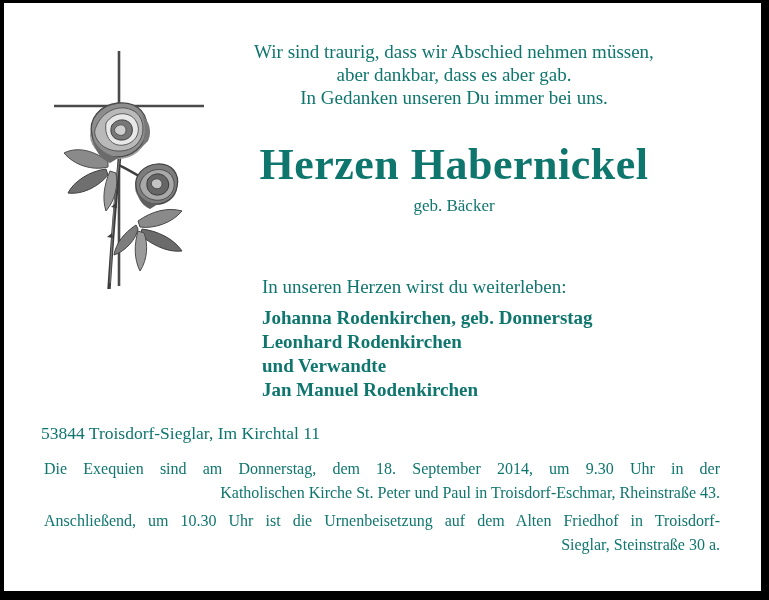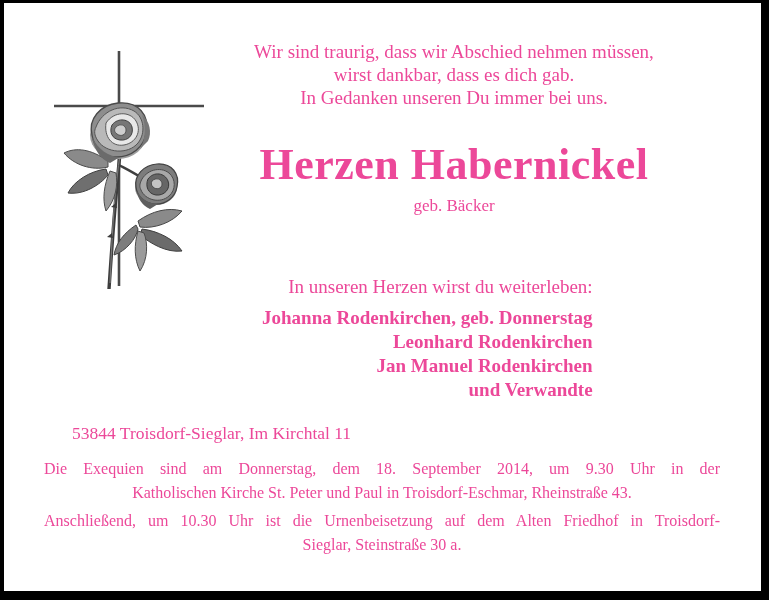--- a/index.html
+++ b/index.html
@@ -9,38 +9,38 @@
     box-sizing:border-box;
     background:#ffffff;
     border-style:solid;
     border-color:#000000;
     border-top-width:3px;
     border-left-width:4px;
     border-right-width:8px;
     border-bottom-width:9px;
     overflow:hidden;
     font-family:"Liberation Serif","DejaVu Serif",serif;
-    color:#ec4899;
+    color:#0f766e;
   }
   .abs{position:absolute;}
   .centercol{left:150px;width:600px;text-align:center;}
   .epigraph{top:37px;font-size:19px;line-height:23px;}
   .deceased-name{top:138px;font-size:44px;font-weight:bold;letter-spacing:0.5px;line-height:48px;}
   .maiden{top:193px;font-size:17px;line-height:20px;text-align:center;}
   .dates{top:218px;font-size:19px;line-height:23px;}
   .dates .birth{margin-right:55px;}
-  .herzen{left:258px;top:272px;text-align:right;font-size:19px;}
+  .herzen{left:258px;top:272px;text-align:left;font-size:19px;}
   .herzen-intro{line-height:23px;margin-bottom:8px;}
   .mourner{font-weight:bold;line-height:24px;}
-  .address{left:68px;top:419px;font-size:17.5px;line-height:22px;}
+  .address{left:37px;top:419px;font-size:17.5px;line-height:22px;}
   .para{left:40px;width:676px;font-size:16px;line-height:23.5px;}
   .para1{top:454px;}
   .para2{top:506px;}
   .jline{display:block;text-align:justify;text-align-last:justify;}
-  .lline{display:block;text-align:center;}
+  .lline{display:block;text-align:right;}
   .illustration{left:42px;top:40px;}
 </style>
 </head>
 <body>
 
 <div class="page">
 
   <svg class="abs illustration" width="165" height="252" viewBox="0 0 165 252" aria-hidden="true">
 
     <line x1="73" y1="8" x2="73" y2="243" stroke="#4a4a4a" stroke-width="2.6"></line>
@@ -79,35 +79,35 @@
       <path d="M90,144 C88,132 98,122 111,121 C126,120 134,131 131,144 C129,155 119,162 108,161 C98,160 91,153 90,144 Z" fill="#7c7c7c" stroke="#424242" stroke-width="1.2"></path>
       <path d="M95,138 C100,127 114,123 123,130 C130,136 130,147 123,153 C114,161 99,157 95,147 C93,143 94,141 95,138 Z" fill="#a8a8a8" stroke="#4c4c4c" stroke-width="1"></path>
       <path d="M102,136 C108,128 119,130 122,138 C125,146 118,153 110,152 C102,151 99,143 102,136 Z" fill="#666" stroke="#383838" stroke-width="1"></path>
       <path d="M106,138 C110,134 116,136 116,141 C116,146 110,147 107,144 C105,142 105,140 106,138 Z" fill="#c4c4c4" stroke="#3f3f3f" stroke-width="0.8"></path>
       <path d="M91,148 C95,156 103,161 112,161 L104,166 C96,162 92,156 91,148 Z" fill="#5f5f5f"></path>
     </g>
   </svg>
 
   <div class="abs centercol epigraph">
     <div>Wir sind traurig, dass wir Abschied nehmen müssen,</div>
-    <div>wirst dankbar, dass es dich gab.</div>
+    <div>aber dankbar, dass es aber gab.</div>
     <div>In Gedanken unseren Du immer bei uns.</div>
   </div>
 
   <div class="abs centercol deceased-name">Herzen Habernickel</div>
 
   <div class="abs centercol maiden">geb. Bäcker</div>
 
 
   <div class="abs herzen">
     <div class="herzen-intro">In unseren Herzen wirst du weiterleben:</div>
     <div class="mourner">Johanna Rodenkirchen, geb. Donnerstag</div>
     <div class="mourner">Leonhard Rodenkirchen</div>
+    <div class="mourner">und Verwandte</div>
     <div class="mourner">Jan Manuel Rodenkirchen</div>
-    <div class="mourner">und Verwandte</div>
   </div>
 
   <div class="abs address">53844 Troisdorf-Sieglar, Im Kirchtal 11</div>
 
   <div class="abs para para1">
     <span class="jline">Die Exequien sind am Donnerstag, dem 18. September 2014, um 9.30 Uhr in der</span>
     <span class="lline">Katholischen Kirche St. Peter und Paul in Troisdorf-Eschmar, Rheinstraße 43.</span>
   </div>
 
   <div class="abs para para2">

